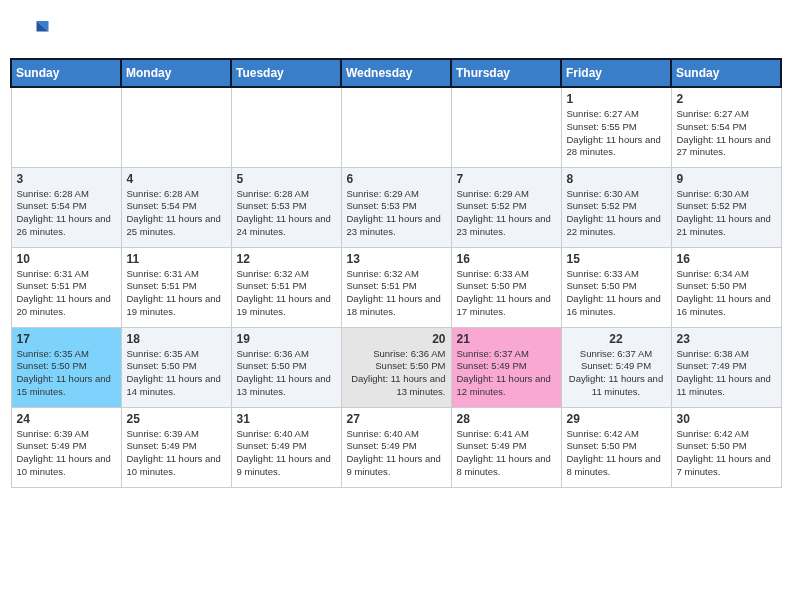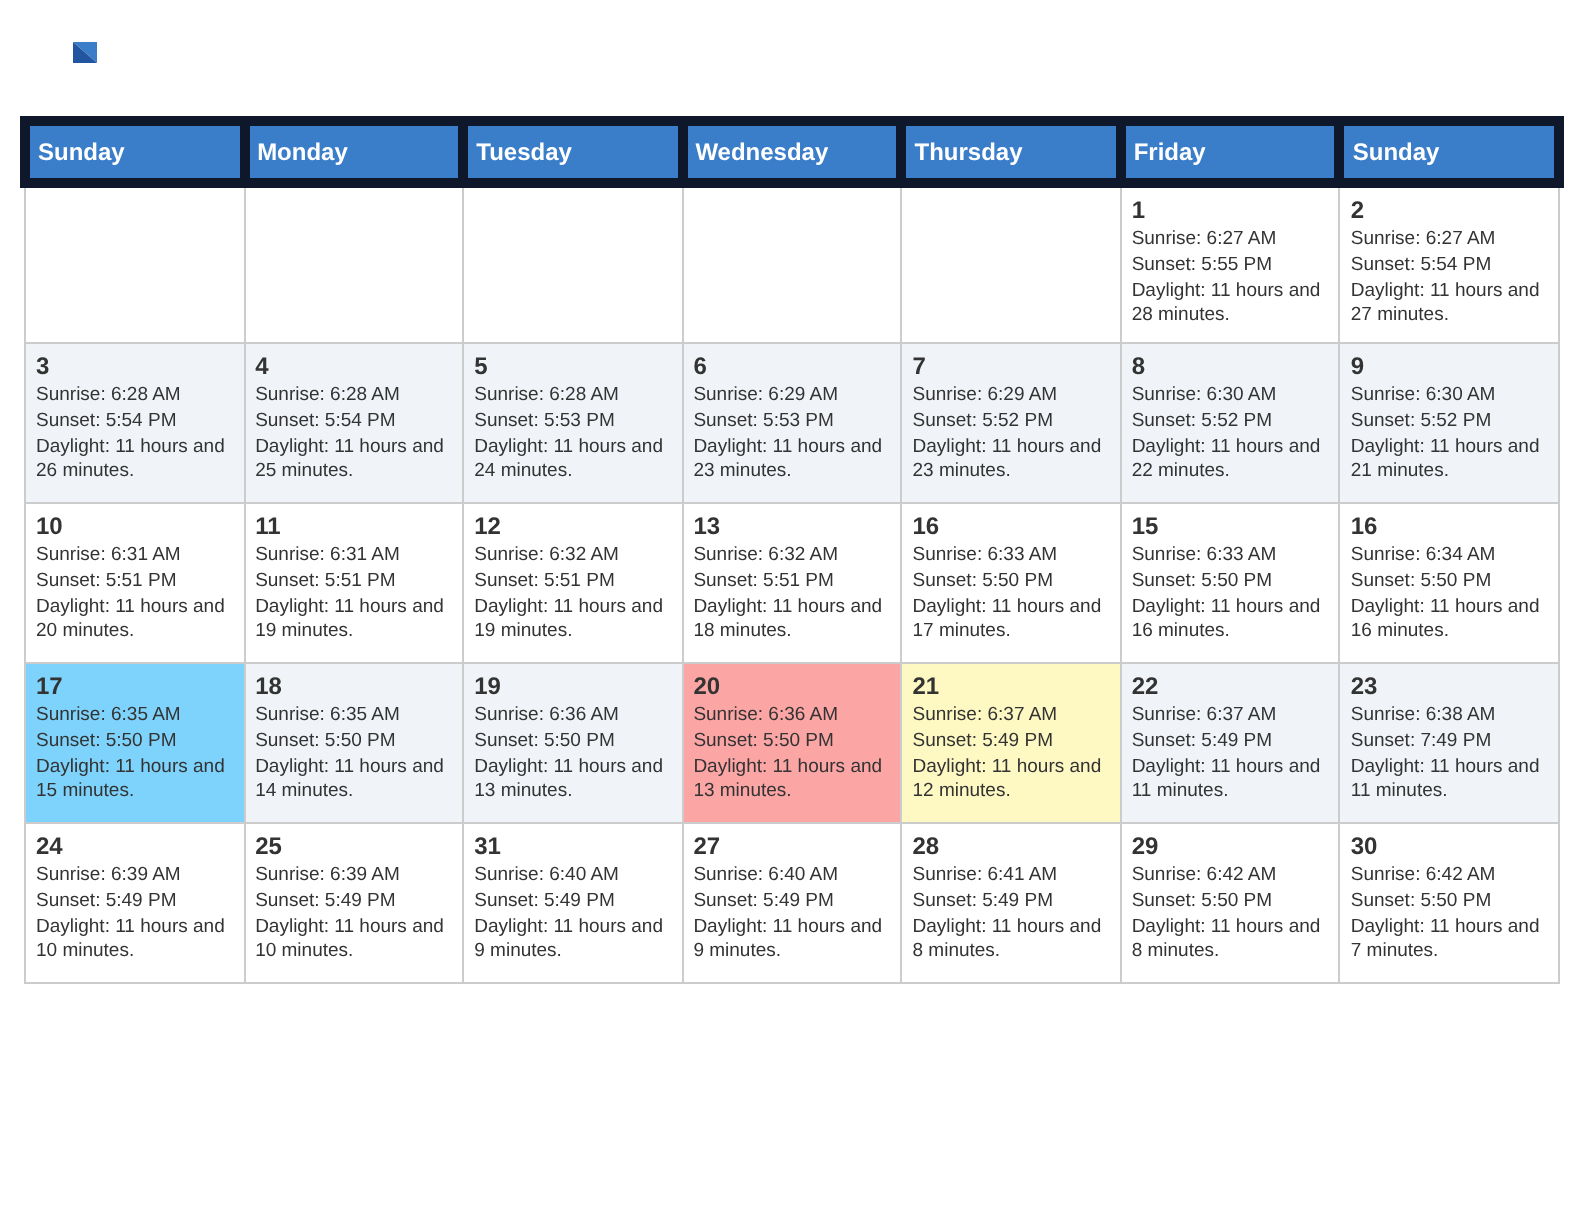--- a/index.html
+++ b/index.html
@@ -57,21 +57,21 @@
       width: 100%;
       border-collapse: collapse;
     }
     .calendar th {
       background: #3a7dc9;
       color: #fff;
       font-size: 12px;
       font-weight: bold;
       padding: 6px 4px;
       text-align: left;
-      border: 5px solid #0f172a;
+      border: 2px solid #0f172a;
     }
     .calendar td {
       border: 1px solid #ccc;
       vertical-align: top;
       padding: 4px 5px;
       width: calc(100% / 7);
       height: 80px;
       font-size: 10px;
       color: #333;
       background: #fff;
@@ -247,33 +247,33 @@
           <div class="cell-info">Sunrise: 6:35 AM
 Sunset: 5:50 PM
 Daylight: 11 hours and 14 minutes.</div>
         </td>
         <td style="background: rgb(240, 244, 248);">
           <span class="day-num">19</span>
           <div class="cell-info">Sunrise: 6:36 AM
 Sunset: 5:50 PM
 Daylight: 11 hours and 13 minutes.</div>
         </td>
-        <td style="background: #fca5a5;">
+        <td style="background: #e5e5e5; text-align: right;">
           <span class="day-num">20</span>
           <div class="cell-info">Sunrise: 6:36 AM
 Sunset: 5:50 PM
 Daylight: 11 hours and 13 minutes.</div>
         </td>
-        <td style="background: #fef9c3;">
+        <td style="background: #f9a8d4;">
           <span class="day-num">21</span>
           <div class="cell-info">Sunrise: 6:37 AM
 Sunset: 5:49 PM
 Daylight: 11 hours and 12 minutes.</div>
         </td>
-        <td style="background: rgb(240, 244, 248);">
+        <td style="background: rgb(240, 244, 248); text-align: center;">
           <span class="day-num">22</span>
           <div class="cell-info">Sunrise: 6:37 AM
 Sunset: 5:49 PM
 Daylight: 11 hours and 11 minutes.</div>
         </td>
         <td style="background: rgb(240, 244, 248);">
           <span class="day-num">23</span>
           <div class="cell-info">Sunrise: 6:38 AM
 Sunset: 7:49 PM
 Daylight: 11 hours and 11 minutes.</div>

